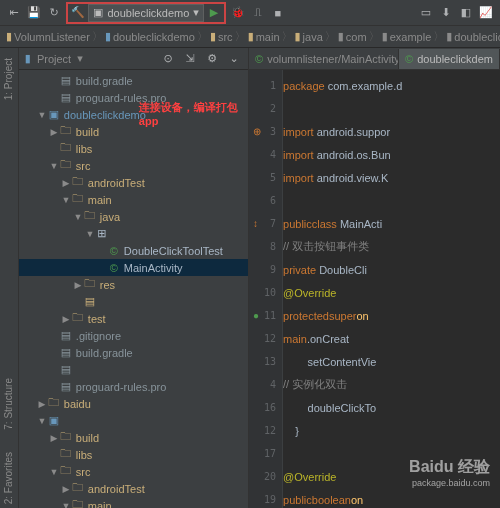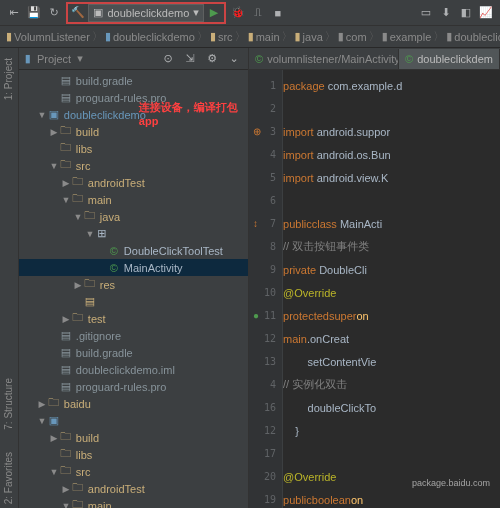--- a/index.html
+++ b/index.html
@@ -251,21 +251,20 @@
           <span class="icon">
             <span style="color:#87939a">▤</span>
           </span>
           <span class="file">build.gradle</span>
         </div>
         <div class="node" style="padding-left: 30px;">
           <span class="arrow"></span>
           <span class="icon">
             <span style="color:#87939a">▤</span>
           </span>
-          <span class="file">doubleclickdemo.iml</span>
         </div>
         <div class="node" style="padding-left: 30px;">
           <span class="arrow"></span>
           <span class="icon">
             <span style="color:#87939a">▤</span>
           </span>
           <span class="file">proguard-rules.pro</span>
         </div>
         <div class="node" style="padding-left: 18px;">
           <span class="arrow">▶</span>
@@ -370,14 +369,15 @@
           <div class="line">    }</div>
           <div class="line"></div>
           <div class="line">    <span class="ann">@Override</span></div>
           <div class="line">    <span class="kw">public</span> <span class="kw">boolean</span> <span class="fn">on</span></div>
         </div>
     </div>
   </div>
 </div>
 
 <div class="watermark">
+  <div class="big">Bai͏du 经验</div>
   <div class="small">package.baidu.com</div>
 </div>
 
 </body></html>

